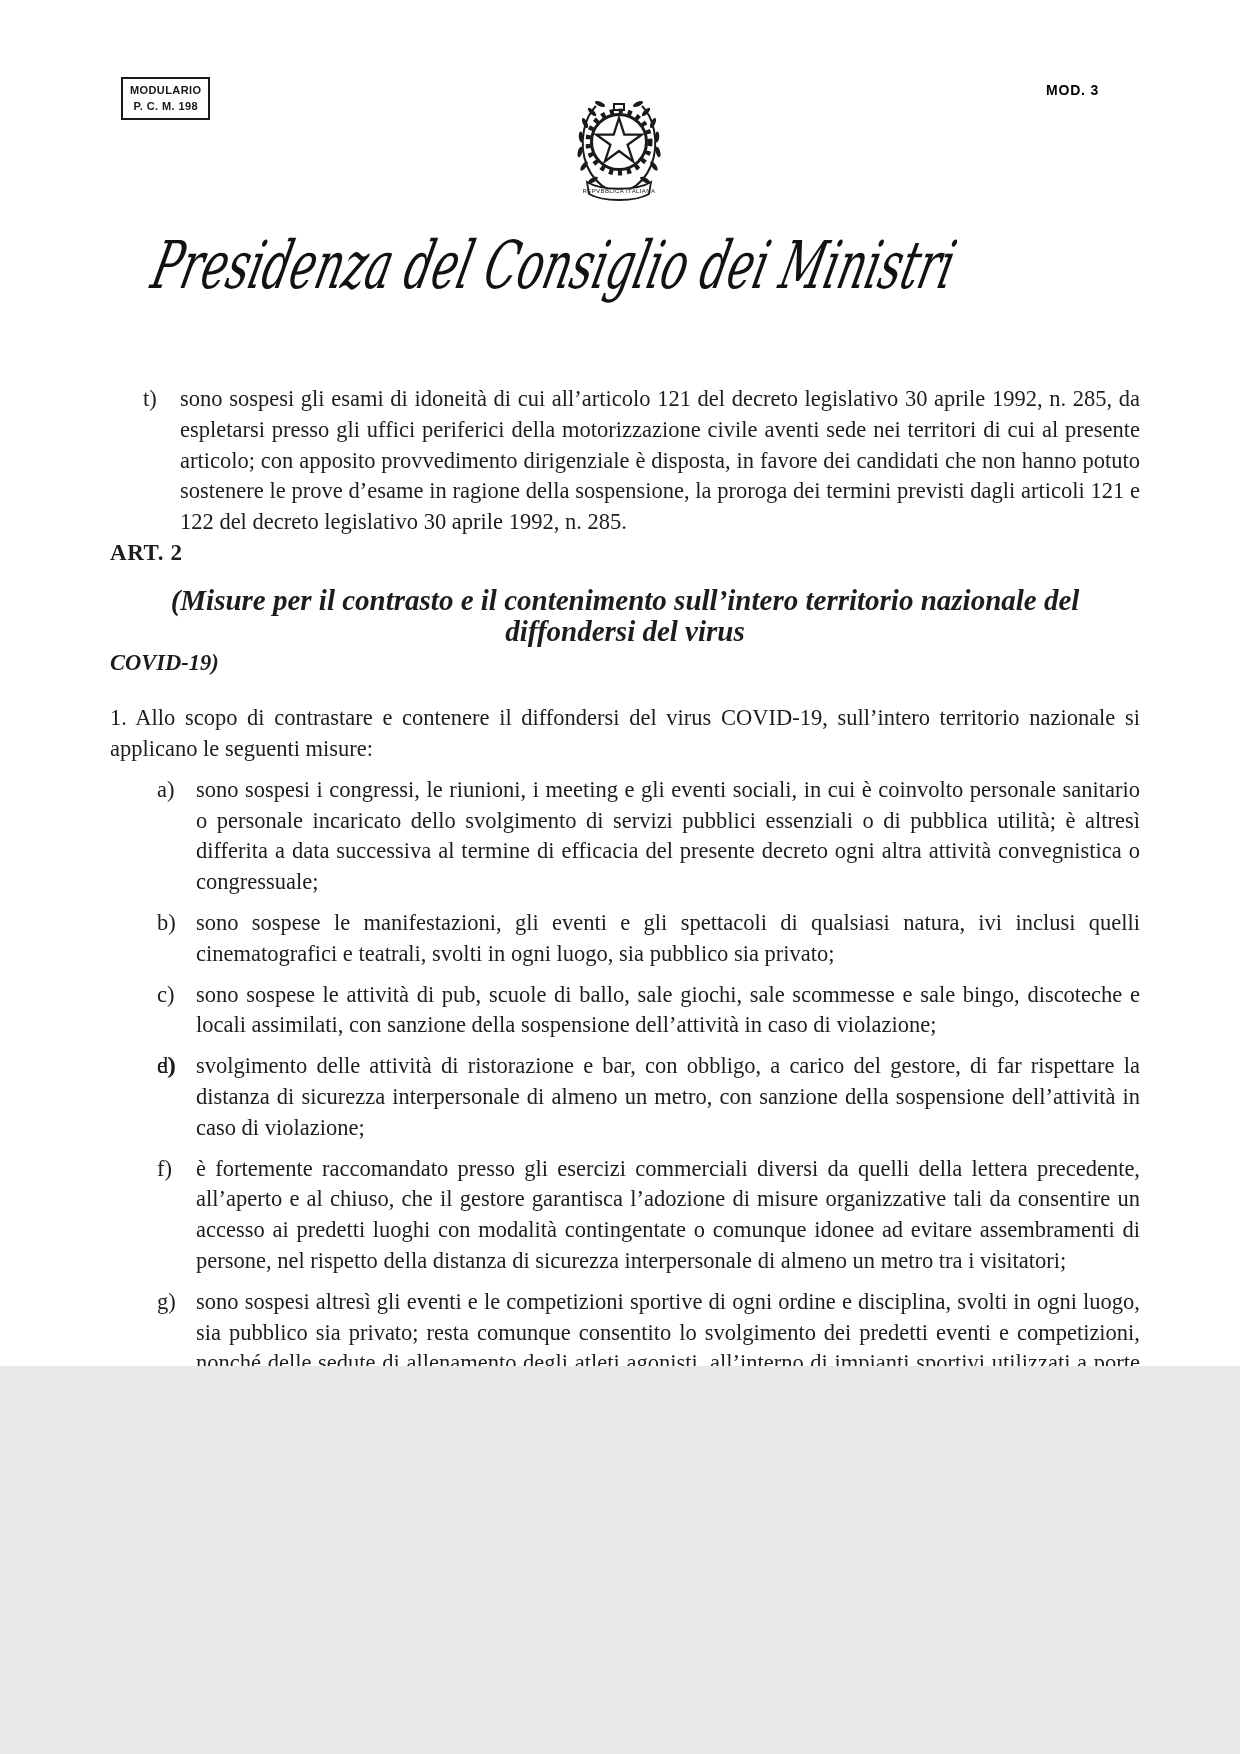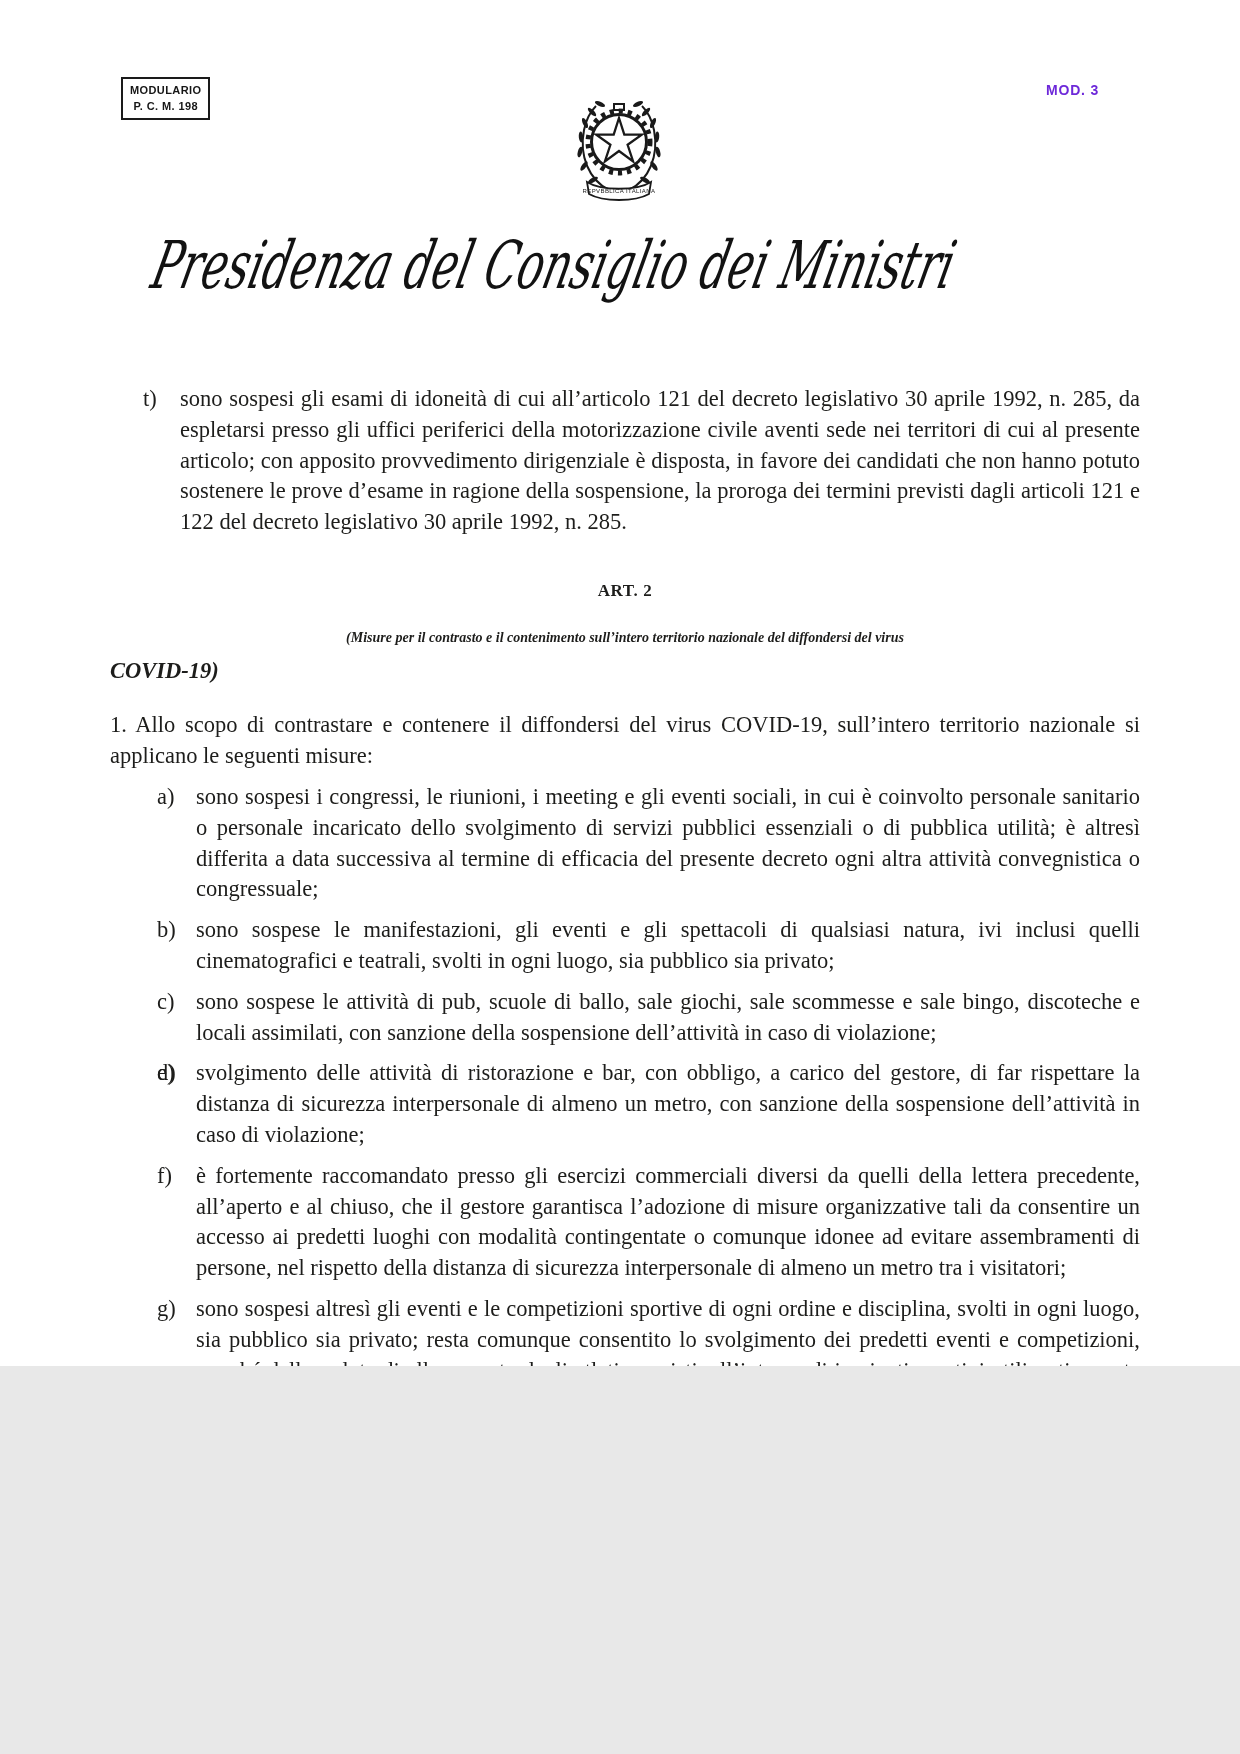--- a/index.html
+++ b/index.html
@@ -10,44 +10,44 @@
   }
   .modulario-box {
     position:absolute; left:121px; top:77px; border:2px solid #1a1a1a;
     padding:4px 7px 3px 7px; text-align:center;
     font-family:"Liberation Sans", sans-serif; font-weight:bold;
     font-size:11px; line-height:1.45; letter-spacing:0.4px; color:#161616;
   }
   .mod3 {
     position:absolute; left:1046px; top:82px;
     font-family:"Liberation Sans", sans-serif; font-weight:bold;
-    font-size:14px; letter-spacing:0.8px; color:#6d28d9;
+    font-size:14px; letter-spacing:0.8px; color:#000000;
   }
   .emblem { position:absolute; left:568px; top:92px; width:102px; height:112px; }
   .emblem svg { width:100%; height:100%; }
   .script-title { position:absolute; left:132px; top:196px; width:830px; height:122px; }
   .script-title svg { width:100%; height:100%; overflow:visible; }
   .script-title text {
     font-family:"DejaVu Serif", serif; font-style:italic;
     font-size:66px; fill:#121212;
   }
   .content {
     position:absolute; left:110px; top:384px; width:1030px;
     font-size:22.5px; line-height:30.8px; text-align:justify;
   }
   .hang { position:relative; }
   .t-item { padding-left:70px; }
   .t-item .lbl { position:absolute; left:33px; top:0; }
   .art-title {
-    text-align:center; font-weight:bold; font-size:17px;
-    margin-top:38px; letter-spacing:0.6px;
+    font-weight:bold; font-size:23px;
+    letter-spacing:0.6px;
   }
   .art-sub1 {
     text-align:center; font-weight:bold; font-style:italic;
-    font-size:14px; margin-top:16px;
+    font-size:29px; margin-top:16px;
   }
   .art-sub2 {
     text-align:left; font-weight:bold; font-style:italic;
     font-size:22.5px; margin-top:2px;
   }
   .para1 { margin-top:24px; }
   .li { padding-left:86px; margin-top:10px; }
   .li .lbl { position:absolute; left:47px; top:0; }
   .page-number { position:absolute; left:1098px; top:1650px; font-size:22px; }
 </style>

